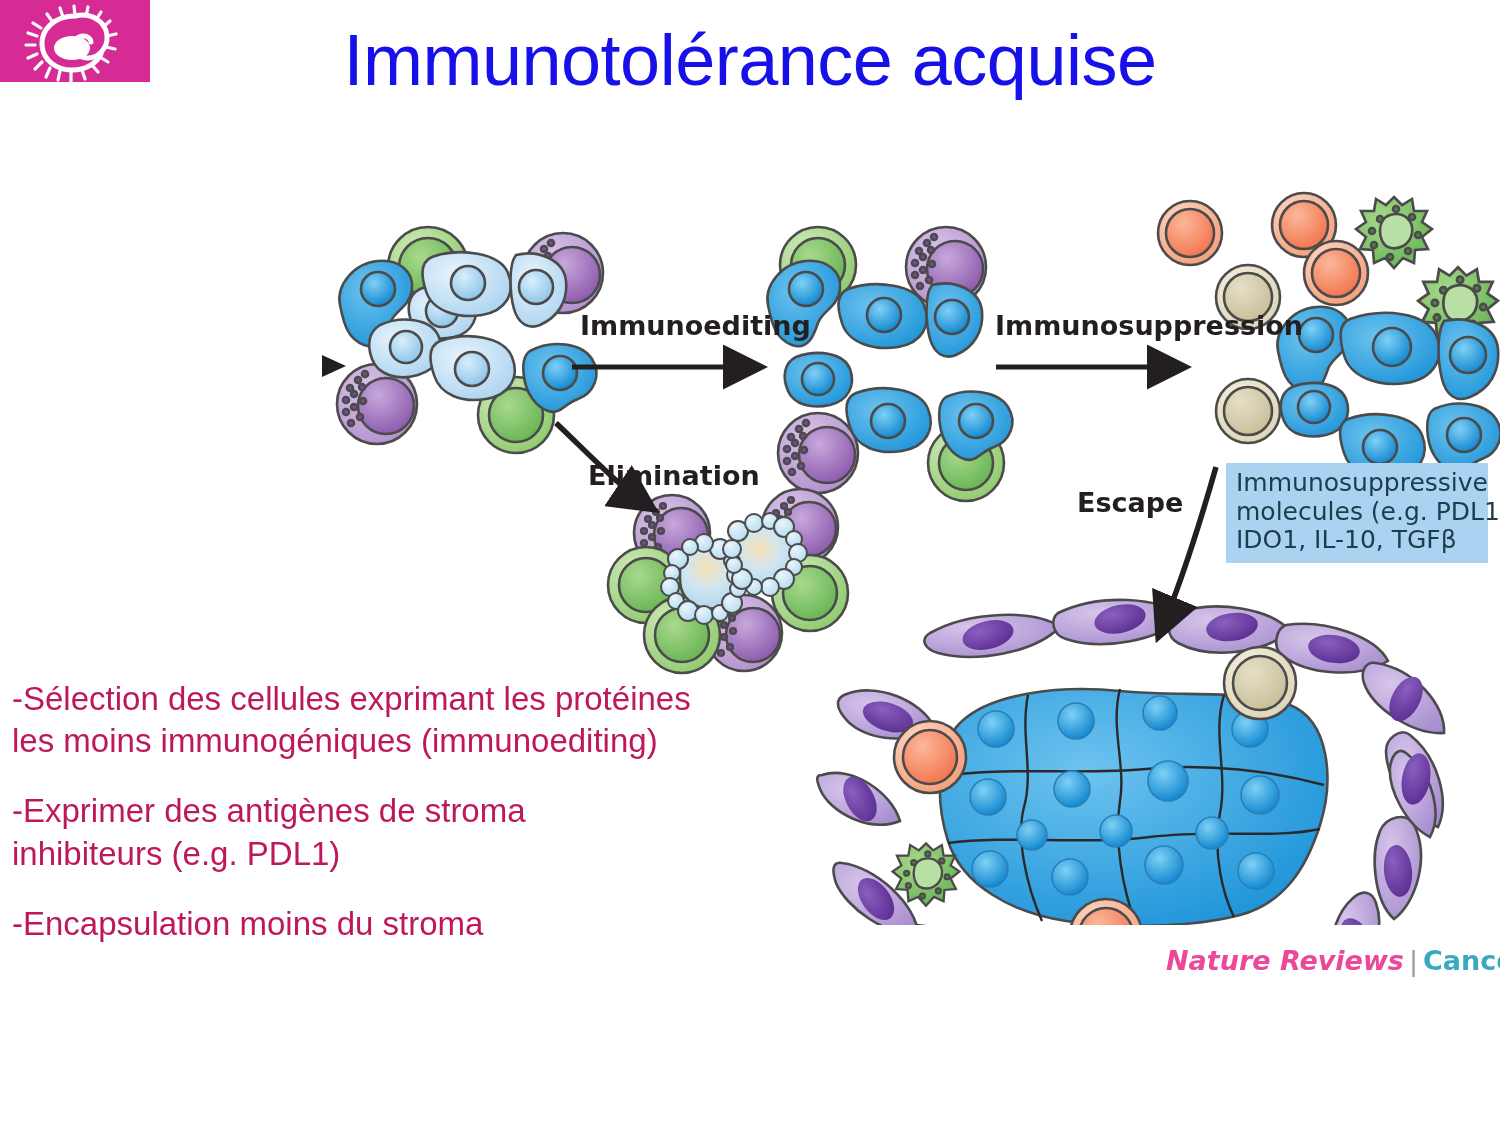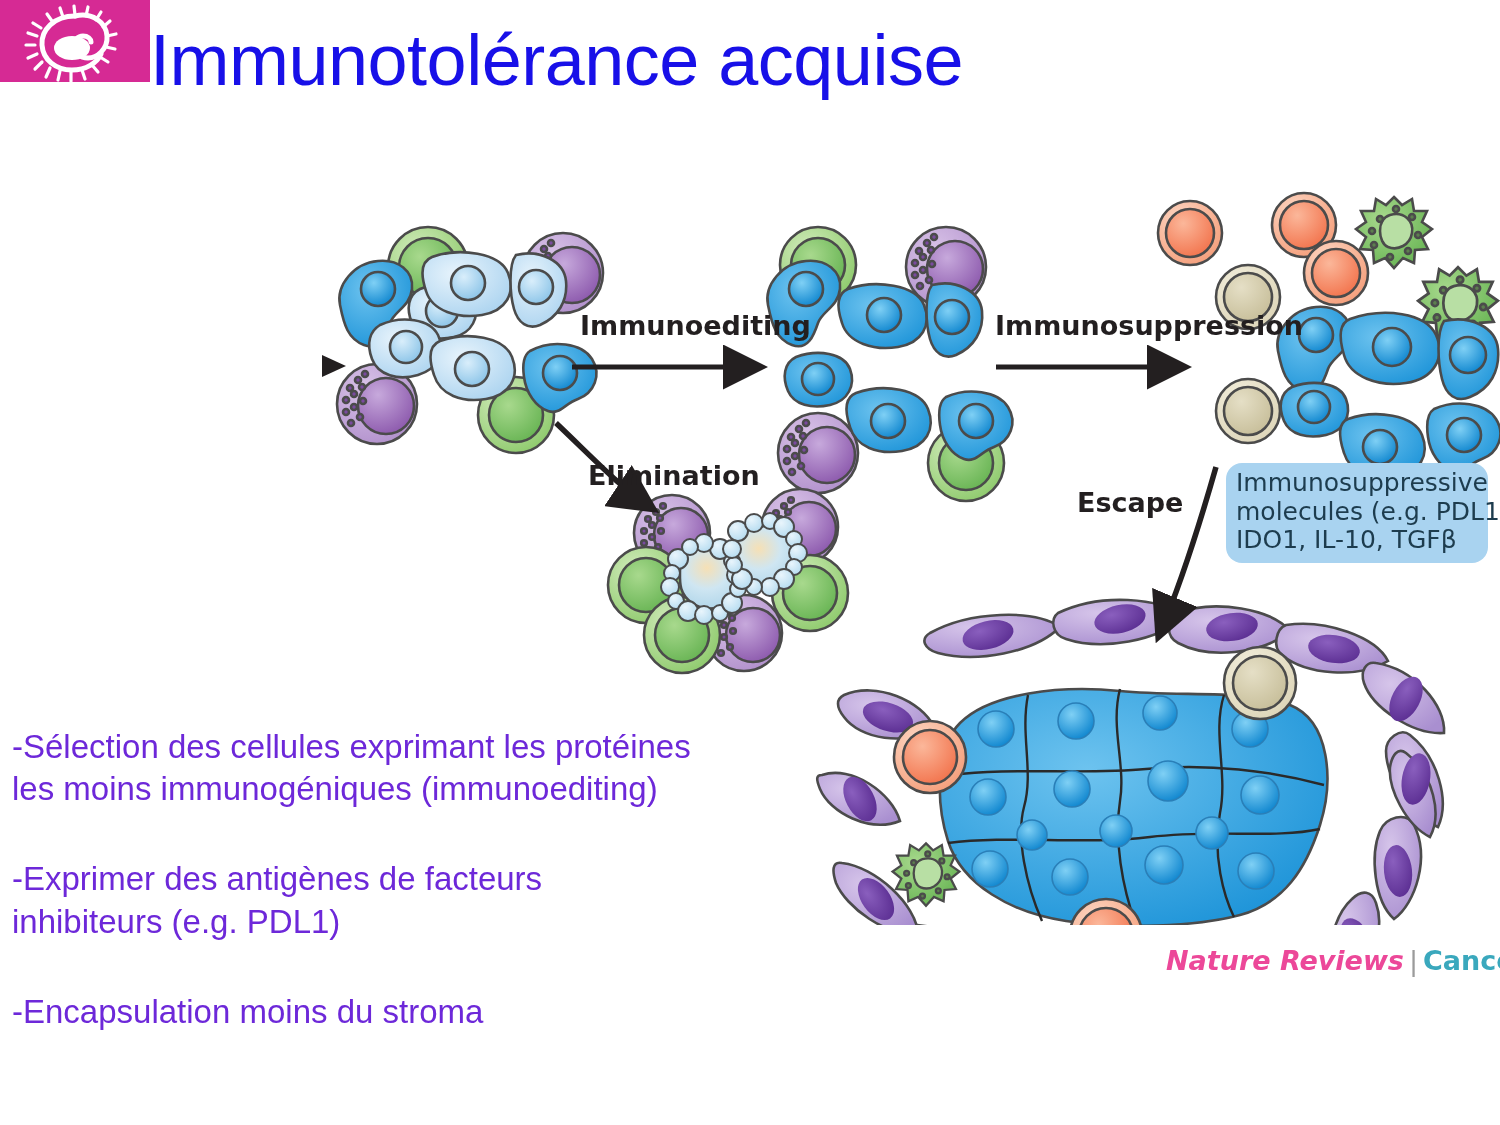--- a/index.html
+++ b/index.html
@@ -25,21 +25,21 @@
     background: #d62a94;
   }
   #logo svg { display: block; }
 
   
   #page-title {
     position: absolute;
     left: 150px;
     top: 24px;
     width: 1200px;
-    text-align: left;
+    text-align: center;
     color: #1810e8;
     font-size: 72px;
     font-weight: 400;
     line-height: 1.0;
     letter-spacing: -0.5px;
     white-space: nowrap;
     font-family: "Liberation Sans", sans-serif;
   }
 
   
@@ -68,21 +68,20 @@
 
   
   #callout-box {
     position: absolute;
     left: 1226px;
     top: 463px;
     width: 262px;
     background: #a9d3f0;
     padding: 6px 8px 8px 10px;
     box-sizing: border-box;
-    border-radius: 16px;
   }
   #callout-box .callout-line {
     color: #1d3c4e;
     font-family: "DejaVu Sans", sans-serif;
     font-size: 25px;
     line-height: 1.14;
     white-space: nowrap;
   }
 
   
@@ -100,27 +99,26 @@
   #credit .cr-cancer { color: #3aa8bd; }
 
   
   #bullets {
     position: absolute;
     left: 12px;
     top: 678px;
     width: 800px;
   }
   .bullet {
-    color: #6d28d9;
+    color: #be185d;
     font-family: "Liberation Sans", sans-serif;
     font-size: 33px;
     line-height: 1.28;
     margin-bottom: 28px;
     white-space: pre-line;
-    margin-top: 48px;
   }
 </style>
 </head>
 <body>
 
 <div id="logo">
   <svg width="150" height="82" viewBox="0 0 150 82">
     <rect x="0" y="0" width="150" height="82" fill="#d62a94"></rect>
     <g stroke="#ffffff" stroke-width="5" fill="none" stroke-linecap="round">
       <path d="M75 16 C92 12 106 22 107 36 C108 49 97 58 88 58 C80 58 74 53 74 46 C74 40 78 36 83 36
@@ -635,16 +633,16 @@
   <div class="callout-line">Immunosuppressive</div>
   <div class="callout-line">molecules (e.g. PDL1,</div>
   <div class="callout-line">IDO1, IL-10, TGFβ</div>
 </div>
 
 <div id="credit"><span class="cr-nature">Nature Reviews</span><span class="cr-sep">|</span><span class="cr-cancer">Cancer</span></div>
 
 <div id="bullets">
   <div class="bullet">-Sélection des cellules exprimant les protéines
 les moins immunogéniques (immunoediting)</div>
-  <div class="bullet">-Exprimer des antigènes de facteurs
+  <div class="bullet">-Exprimer des antigènes de stroma
 inhibiteurs (e.g. PDL1)</div>
   <div class="bullet">-Encapsulation moins du stroma</div>
 </div>
 
 </body></html>

